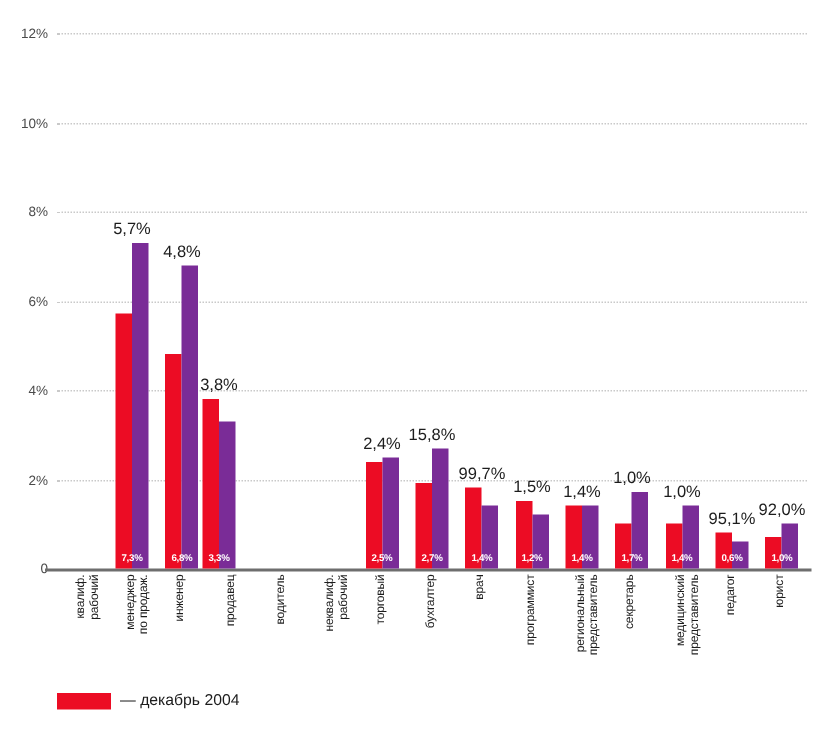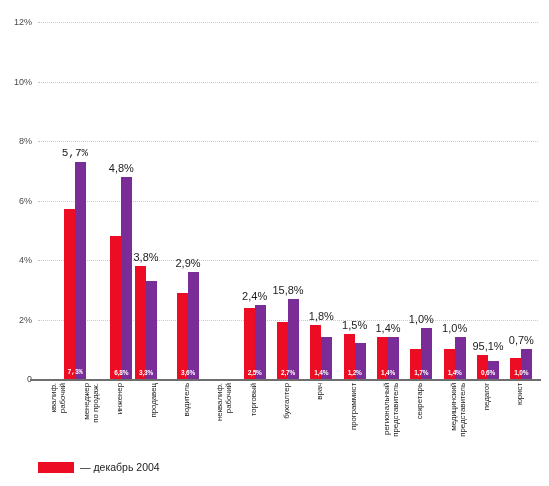--- a/index.html
+++ b/index.html
@@ -181,61 +181,55 @@
       <div class="ytick" style="top: 238px;">4%</div>
       <div class="ytick" style="top: 178.5px;">6%</div>
       <div class="ytick" style="top: 119px;">8%</div>
       <div class="ytick" style="top: 59.5px;">10%</div>
       <div class="ytick" style="top: 0px;">12%</div>
     </div>
 
   <div class="axis-baseline"></div>
 
   <div class="groups" id="grouplayer">
-      <div class="group" style="left: 26px; width: 22px; font-family: Liberation Mono, monospace;">
+      <div class="group" style="left: 39px; width: 22px;">
         <div class="bar red" style="height: 169.575px;"></div>
         <div class="bar purple" style="height: 217.175px;"></div>
         <div class="bar-inner-label">7,3%</div>
         <div class="top-label" style="bottom: 220.175px;">5,7%</div>
       </div>
       <div class="group" style="left: 72.3333px; width: 22px;">
         <div class="bar red" style="height: 142.8px;"></div>
         <div class="bar purple" style="height: 202.3px;"></div>
         <div class="bar-inner-label">6,8%</div>
         <div class="top-label" style="bottom: 205.3px;">4,8%</div>
       </div>
       <div class="group" style="left: 97px; width: 22px;">
         <div class="bar red" style="height: 113.05px;"></div>
         <div class="bar purple" style="height: 98.175px;"></div>
         <div class="bar-inner-label">3,3%</div>
         <div class="top-label" style="bottom: 116.05px;">3,8%</div>
       </div>
-      <div class="group" style="left: 139px; width: 22px;">
-        <div class="bar red" style="height: 86.275px;"></div>
-        <div class="bar purple" style="height: 107.1px;"></div>
-        <div class="bar-inner-label">3,6%</div>
-        <div class="top-label" style="bottom: 110.1px;">2,9%</div>
-      </div>
       <div class="group" style="left: 205.667px; width: 22px;">
         <div class="bar red" style="height: 71.4px;"></div>
         <div class="bar purple" style="height: 74.375px;"></div>
         <div class="bar-inner-label">2,5%</div>
         <div class="top-label" style="bottom: 77.375px;">2,4%</div>
       </div>
       <div class="group" style="left: 239px; width: 22px;">
         <div class="bar red" style="height: 56.525px;"></div>
         <div class="bar purple" style="height: 80.325px;"></div>
         <div class="bar-inner-label">2,7%</div>
         <div class="top-label" style="bottom: 83.325px;">15,8%</div>
       </div>
       <div class="group" style="left: 272.333px; width: 22px;">
         <div class="bar red" style="height: 53.55px;"></div>
         <div class="bar purple" style="height: 41.65px;"></div>
         <div class="bar-inner-label">1,4%</div>
-        <div class="top-label" style="bottom: 56.55px;">1,8%</div>
+        <div class="top-label" style="bottom: 56.55px;">99,7%</div>
       </div>
       <div class="group" style="left: 305.667px; width: 22px;">
         <div class="bar red" style="height: 44.625px;"></div>
         <div class="bar purple" style="height: 35.7px;"></div>
         <div class="bar-inner-label">1,2%</div>
         <div class="top-label" style="bottom: 47.625px;">1,5%</div>
       </div>
       <div class="group" style="left: 339px; width: 22px;">
         <div class="bar red" style="height: 41.65px;"></div>
         <div class="bar purple" style="height: 41.65px;"></div>
@@ -257,21 +251,21 @@
       <div class="group" style="left: 439px; width: 22px;">
         <div class="bar red" style="height: 23.8px;"></div>
         <div class="bar purple" style="height: 17.85px;"></div>
         <div class="bar-inner-label">0,6%</div>
         <div class="top-label" style="bottom: 26.8px;">95,1%</div>
       </div>
       <div class="group" style="left: 472.333px; width: 22px;">
         <div class="bar red" style="height: 20.825px;"></div>
         <div class="bar purple" style="height: 29.75px;"></div>
         <div class="bar-inner-label">1,0%</div>
-        <div class="top-label" style="bottom: 32.75px;">0,7%</div>
+        <div class="top-label" style="bottom: 32.75px;">92,0%</div>
       </div>
     </div>
 
   <div class="xlabels" id="xlabellayer">
       <div class="xlabel" style="left: 11.6667px;">квалиф.
 рабочий</div>
       <div class="xlabel" style="left: 45px;">менеджер
 по продаж.</div>
       <div class="xlabel" style="left: 78.3333px;">инженер</div>
       <div class="xlabel" style="left: 111.667px;">продавец</div>

